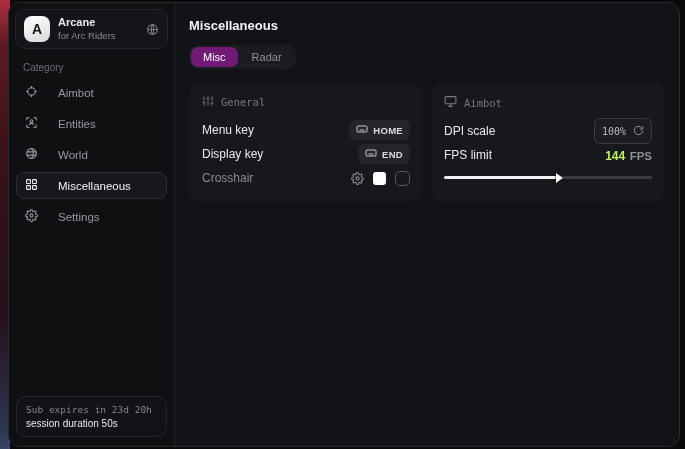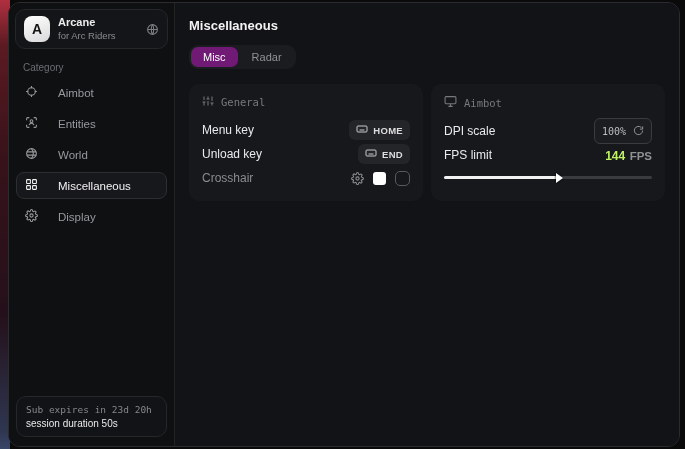--- a/index.html
+++ b/index.html
@@ -149,21 +149,21 @@
         </span>
         <span>Miscellaneous</span>
       </div>
       <div class="nav-item">
         <span>
           <svg width="13" height="13" viewBox="0 0 24 24" fill="none" stroke="currentColor" stroke-width="2">
             <circle cx="12" cy="12" r="3"></circle>
             <path d="M19.4 15a1.7 1.7 0 0 0 .34 1.87l.06.06a2 2 0 1 1-2.83 2.83l-.06-.06a1.7 1.7 0 0 0-1.87-.34 1.7 1.7 0 0 0-1 1.55V21a2 2 0 1 1-4 0v-.09a1.7 1.7 0 0 0-1-1.55 1.7 1.7 0 0 0-1.87.34l-.06.06a2 2 0 1 1-2.83-2.83l.06-.06a1.7 1.7 0 0 0 .34-1.87 1.7 1.7 0 0 0-1.55-1H3a2 2 0 1 1 0-4h.09a1.7 1.7 0 0 0 1.55-1 1.7 1.7 0 0 0-.34-1.87l-.06-.06A2 2 0 1 1 7.07 4.2l.06.06a1.7 1.7 0 0 0 1.87.34h.01a1.7 1.7 0 0 0 1-1.55V3a2 2 0 1 1 4 0v.09a1.7 1.7 0 0 0 1 1.55 1.7 1.7 0 0 0 1.87-.34l.06-.06a2 2 0 1 1 2.83 2.83l-.06.06a1.7 1.7 0 0 0-.34 1.87v.01a1.7 1.7 0 0 0 1.55 1H21a2 2 0 1 1 0 4h-.09a1.7 1.7 0 0 0-1.55 1z"></path>
           </svg>
         </span>
-        <span>Display</span>
+        <span>Settings</span>
       </div>
     </div>
 
     <div class="spacer"></div>
 
     <div class="status-card">
       <div class="status-line1">Sub expires in 23d 20h</div>
       <div class="status-line2">session duration 50s</div>
     </div>
   </div>
@@ -195,21 +195,21 @@
               <svg width="12" height="12" viewBox="0 0 24 24" fill="none" stroke="currentColor" stroke-width="2">
                 <rect x="2" y="6" width="20" height="12" rx="2"></rect>
                   <path d="M6 10h.01M10 10h.01M14 10h.01M18 10h.01M7 14h10"></path>
               </svg>
             </span>
             <span>HOME</span>
           </span>
         </div>
 
         <div class="row">
-          <span class="row-label">Unload key</span>
+          <span class="row-label">Display key</span>
           <span class="keychip">
             <span>
               <svg width="12" height="12" viewBox="0 0 24 24" fill="none" stroke="currentColor" stroke-width="2">
                 <rect x="2" y="6" width="20" height="12" rx="2"></rect>
                   <path d="M6 10h.01M10 10h.01M14 10h.01M18 10h.01M7 14h10"></path>
               </svg>
             </span>
             <span>END</span>
           </span>
         </div>

